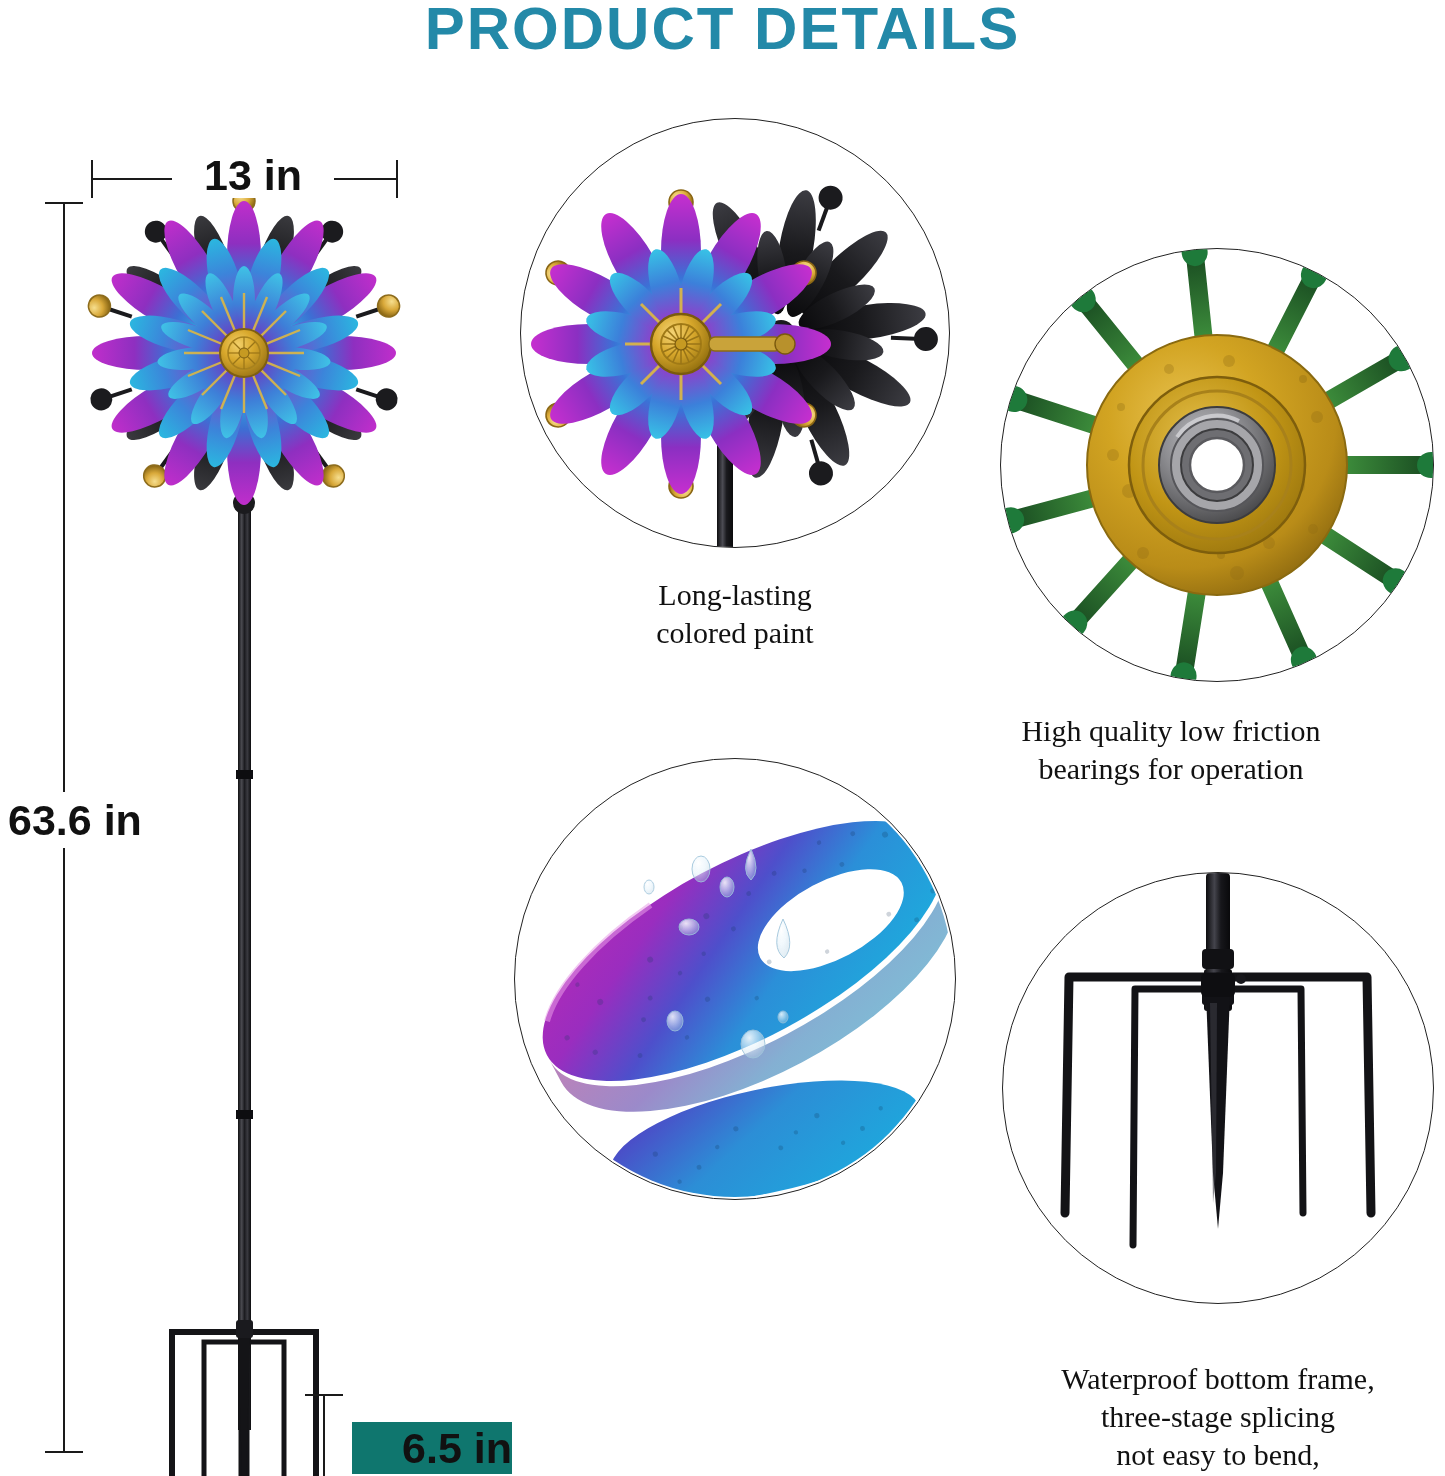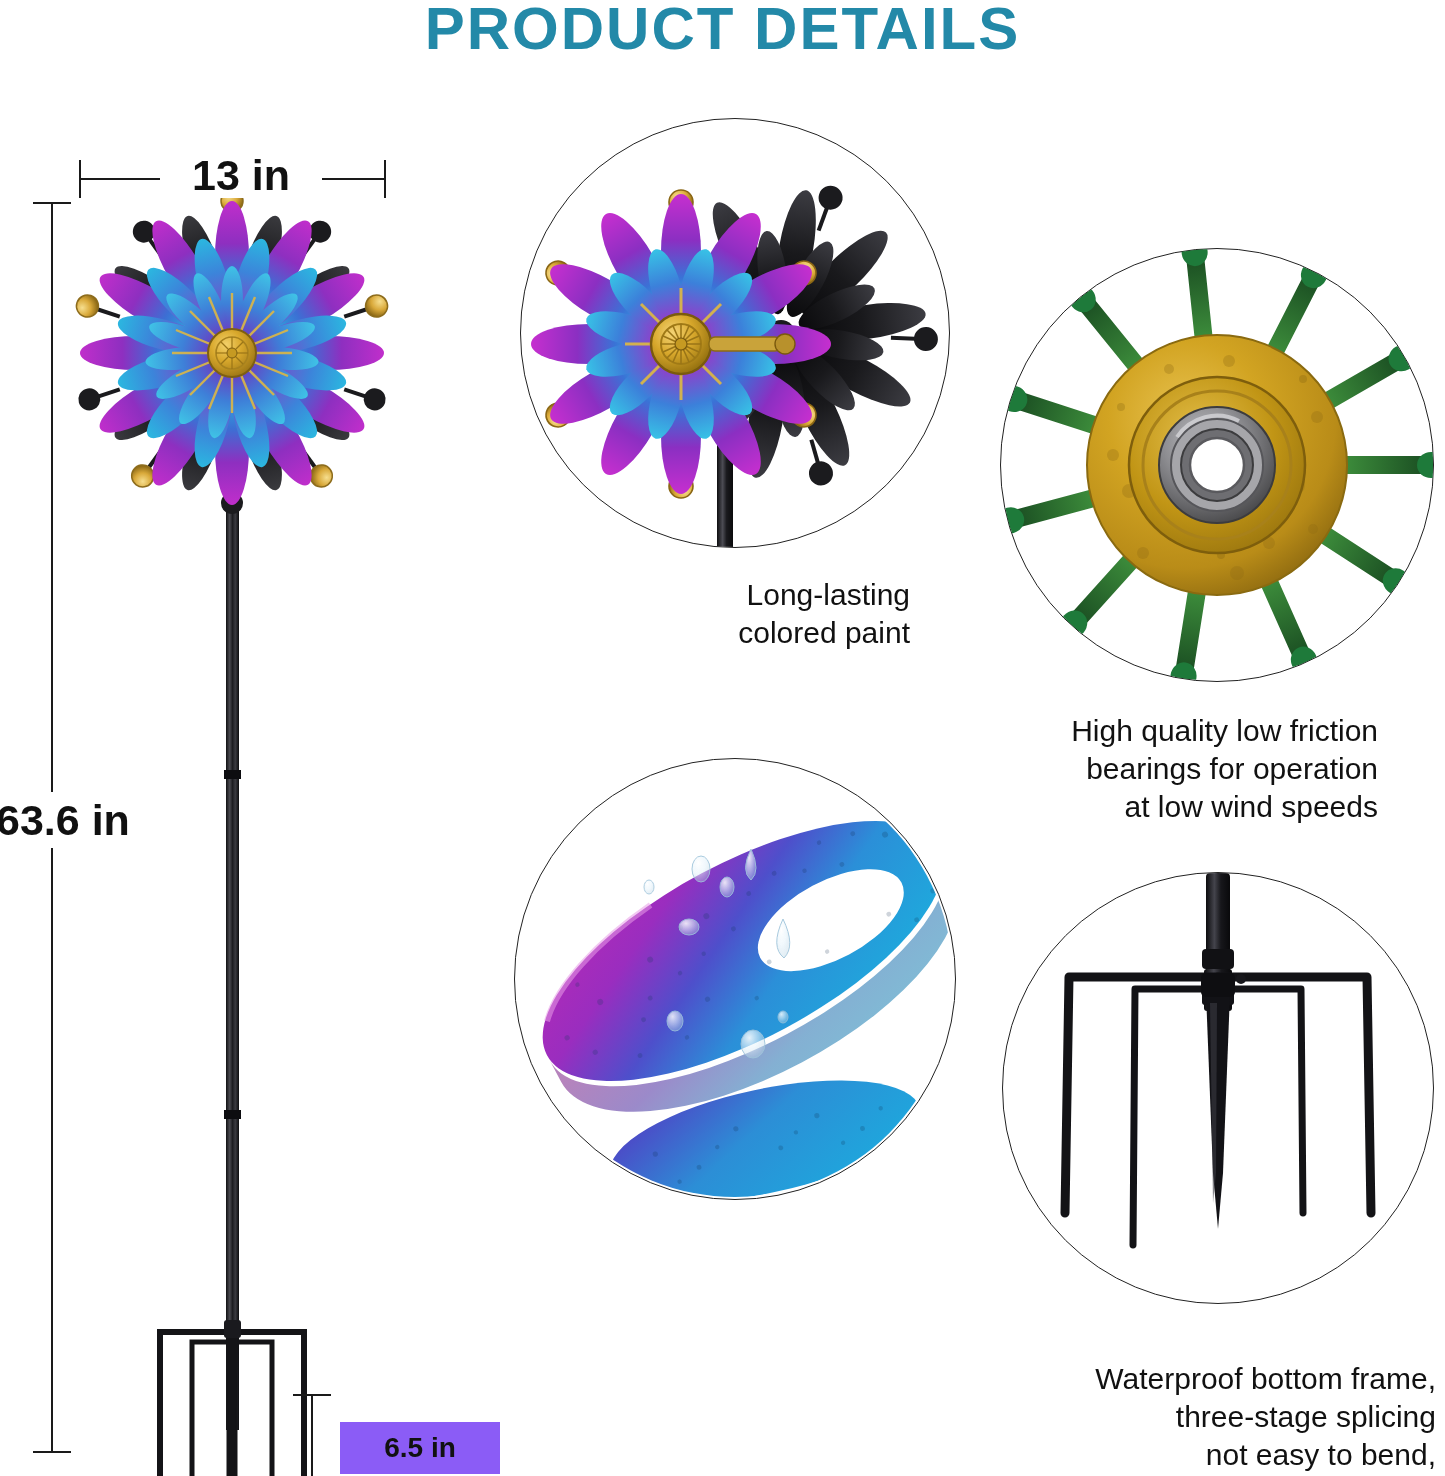--- a/index.html
+++ b/index.html
@@ -5,46 +5,46 @@
   html,body{margin:0;padding:0;background:#ffffff;}
   body{width:1445px;height:1476px;position:relative;overflow:hidden;
        font-family:"Liberation Sans","DejaVu Sans",sans-serif;color:#111;}
 
   
   .title{position:absolute;left:0;top:-6px;width:1445px;text-align:center;
          font-size:60px;font-weight:bold;letter-spacing:2px;color:#2389a8;
          font-family:"Liberation Sans","DejaVu Sans",sans-serif;}
 
   
-  .hero{position:absolute;left:0;top:70px;width:470px;height:1406px;}
+  .hero{position:absolute;left:12px;top:70px;width:470px;height:1406px;}
 
   
   .dim-top-line{position:absolute;left:80px;top:108px;width:305px;height:2px;background:#1a1a1a;}
   .dim-top-capL{position:absolute;left:79px;top:90px;width:2px;height:38px;background:#1a1a1a;}
   .dim-top-capR{position:absolute;left:384px;top:90px;width:2px;height:38px;background:#1a1a1a;}
   .dim-top-label{position:absolute;left:160px;top:82px;width:150px;text-align:center;
                  font-size:43px;font-weight:bold;background:#fff;padding:0 6px;line-height:46px;}
 
   
   .dim-left-line{position:absolute;left:51px;top:133px;width:2px;height:1250px;background:#1a1a1a;}
   .dim-left-capT{position:absolute;left:33px;top:132px;width:38px;height:2px;background:#1a1a1a;}
   .dim-left-capB{position:absolute;left:33px;top:1381px;width:38px;height:2px;background:#1a1a1a;}
   .dim-left-label{position:absolute;left:-4px;top:722px;width:148px;text-align:left;
                   font-size:43px;font-weight:bold;background:#fff;line-height:56px;}
 
   
   .dim-bot-line{position:absolute;left:311px;top:1325px;width:2px;height:151px;background:#1a1a1a;}
   .dim-bot-capT{position:absolute;left:293px;top:1324px;width:38px;height:2px;background:#1a1a1a;}
-  .dim-bot-label{position:absolute;left:340px;top:1352px;width:160px;text-align:center;
-                 font-size:28px;font-weight:bold;background:#8b5cf6;line-height:52px;}
+  .dim-bot-label{position:absolute;left:340px;top:1352px;width:160px;text-align:right;
+                 font-size:43px;font-weight:bold;background:#0f766e;line-height:52px;}
 
   
   .circle{position:absolute;border:1.6px solid #222;border-radius:50%;
           background:#fff;overflow:hidden;}
-  .caption{position:absolute;text-align:right;font-size:30px;line-height:38px;color:#111;}
+  .caption{position:absolute;text-align:center;font-size:30px;line-height:38px;color:#111;font-family:Liberation Serif, serif;}
 
   svg{display:block;}
 </style>
 </head>
 <body>
 
 <div class="title" style="color: rgb(35, 137, 168);">PRODUCT DETAILS</div>
 
 <div class="hero">
 
@@ -727,21 +727,20 @@
       <circle cx="0" cy="0" r="46" fill="#A6A6AA" stroke="#56565A" stroke-width="2"></circle>
       <circle cx="0" cy="0" r="36" fill="#6E6E72" stroke="#3C3C3E" stroke-width="2"></circle>
       <circle cx="0" cy="0" r="27" fill="#ffffff" stroke="#5A5A5E" stroke-width="2.5"></circle>
       <path d="M -40 -28 A 48 48 0 0 1 22 -44" fill="none" stroke="#D4D4D8" stroke-width="4" opacity="0.8"></path>
     </g>
   </svg>
 </div>
 <div class="caption" style="left:964px;top:712px;width:414px;">
   <div>High quality low friction</div>
   <div>bearings for operation</div>
-  <div>at low wind speeds</div>
 </div>
 
 <div class="circle" style="left:514px;top:758px;width:440px;height:440px;">
   <svg width="440" height="440" viewBox="0 0 440 440">
     <defs>
       <linearGradient id="wpA" x1="0.05" y1="0.1" x2="0.95" y2="0.78">
         <stop offset="0%" stop-color="#B02BB8"></stop>
         <stop offset="22%" stop-color="#9A2DBF"></stop>
         <stop offset="45%" stop-color="#4E4FCB"></stop>
         <stop offset="68%" stop-color="#2B8FD8"></stop>

